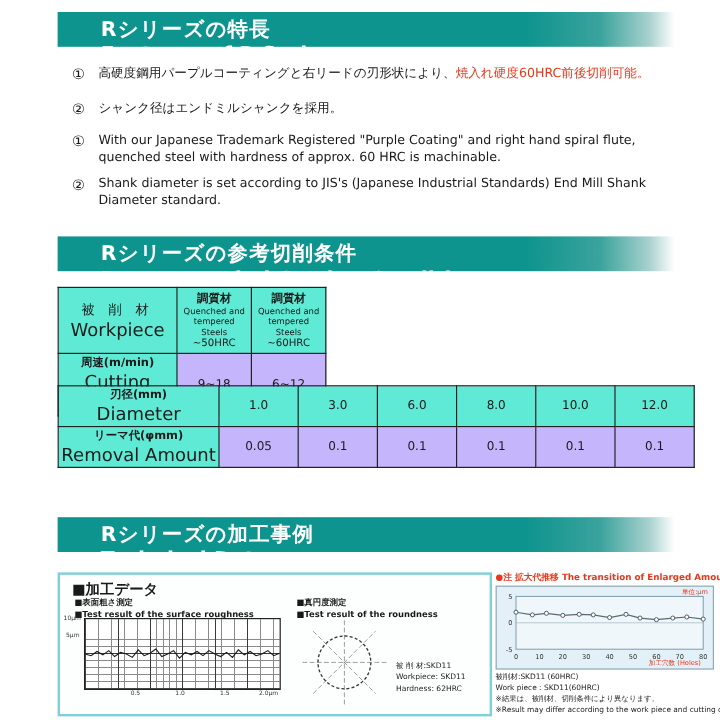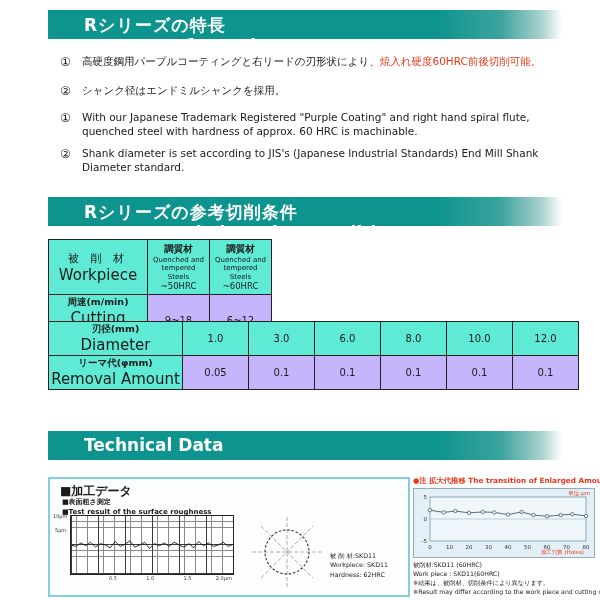--- a/index.html
+++ b/index.html
@@ -138,20 +138,21 @@
     <td class="c">0.1</td>
     <td class="c">0.1</td>
     <td class="c">0.1</td>
     <td class="c">0.1</td>
     <td class="c">0.1</td>
   </tr>
 </tbody>
   </table>
 
 <div class="banner" style="top:431px">
+  <span class="banner-jp">Rシリーズの加工事例</span>
   <span class="banner-en">Technical Data</span>
 </div>
 
 <div class="data-box">
   <div class="box-title">■加工データ</div>
 
   <div class="sub-lab" style="left:12px;top:19px">
     <div>■表面粗さ測定</div>
     <div>■Test result of the surface roughness</div>
   </div>
@@ -162,20 +163,24 @@
         <polyline points="0,29 4.909090909090909,30.4 9.818181818181818,26.9 14.727272727272728,29.7 19.636363636363637,26.2 24.545454545454547,31.1 29.454545454545457,27.6 34.36363636363637,29 39.27272727272727,31.8 44.18181818181818,25.5 49.09090909090909,30.4 54,28.3 58.909090909090914,24.8 63.81818181818181,31.1 68.72727272727273,29 73.63636363636364,26.2 78.54545454545455,32.5 83.45454545454545,27.6 88.36363636363636,29.7 93.27272727272728,26.9 98.18181818181819,30.4 103.0909090909091,26.2 108,29 112.90909090909092,31.1 117.81818181818183,27.6 122.72727272727272,31.8 127.63636363636363,25.5 132.54545454545456,29.7 137.45454545454547,26.9 142.36363636363637,30.4 147.27272727272728,29 152.1818181818182,26.2 157.0909090909091,30.4 162,28.3" fill="none" stroke="#1a1a1a" stroke-width="0.9"></polyline>
       </svg>
   </div>
   <div class="xtick-row">
     <span style="left:24%">0.5</span>
     <span style="left:47%">1.0</span>
     <span style="left:70%">1.5</span>
     <span style="left:90%">2.0μm</span>
   </div>
 
+  <div class="sub-lab" style="left:197px;top:19px">
+    <div>■真円度測定</div>
+    <div>■Test result of the roundness</div>
+  </div>
   <svg class="abs" style="left:200px;top:36px" width="74" height="74" viewBox="0 0 74 74">
     <line x1="37" y1="2" x2="37" y2="72" stroke="#777" stroke-width="0.6" stroke-dasharray="4 2"></line>
     <line x1="2" y1="37" x2="72" y2="37" stroke="#777" stroke-width="0.6" stroke-dasharray="4 2"></line>
     <line x1="11" y1="11" x2="63" y2="63" stroke="#777" stroke-width="0.6" stroke-dasharray="4 2"></line>
     <line x1="11" y1="63" x2="63" y2="11" stroke="#777" stroke-width="0.6" stroke-dasharray="4 2"></line>
     <circle cx="37" cy="37" r="22" fill="none" stroke="#333" stroke-width="1.1" stroke-dasharray="2.5 1.8"></circle>
   </svg>
   <div class="abs" style="left:280px;top:72px;font-size:6.3px;line-height:1.5">
     <div>被 削 材:SKD11</div>
     <div>Workpiece: SKD11</div>

